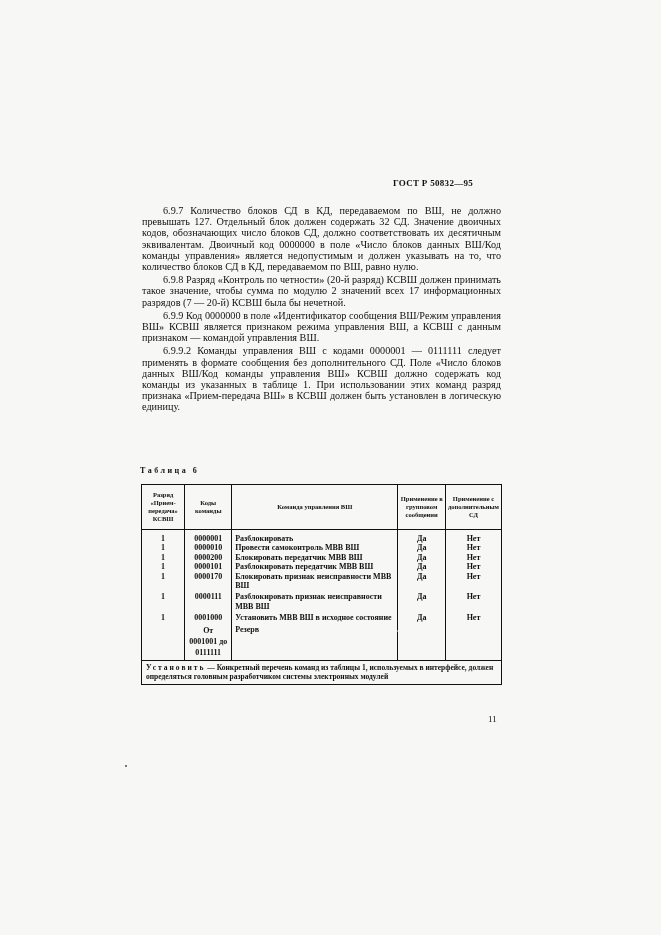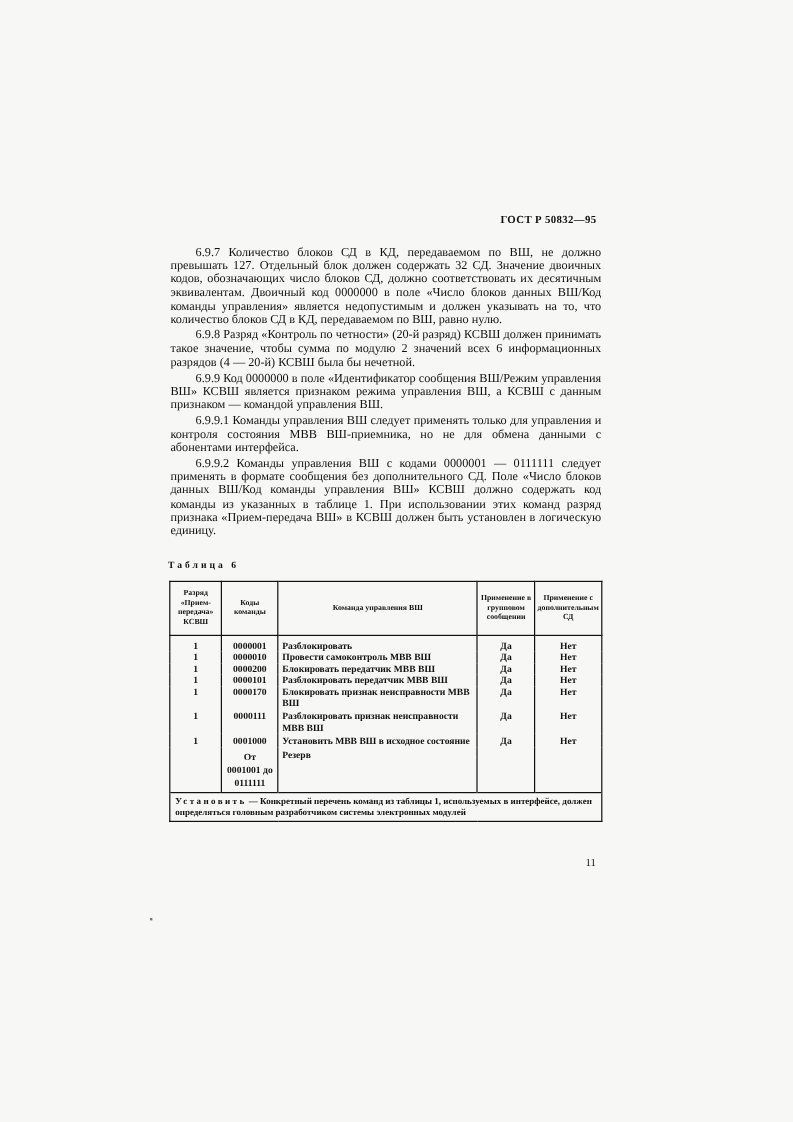--- a/index.html
+++ b/index.html
@@ -5,21 +5,21 @@
     html, body { margin: 0; padding: 0; }
     body {
       width: 661px; height: 935px;
       background: #f7f7f5;
       position: relative;
       overflow: hidden;
       font-family: "Liberation Serif", "DejaVu Serif", serif;
       color: #111;
     }
     .header-code {
-      position: absolute; left: 417px; top: 178px;
+      position: absolute; left: 393px; top: 178px;
       font-size: 9px; font-weight: bold; letter-spacing: 0.3px;
     }
     .body-text {
       position: absolute; left: 142px; top: 205px; width: 359px;
       font-size: 10.2px; line-height: 11.2px; font-weight: normal;
       text-align: justify;
     }
     .body-text p { margin: 0 0 2px 0; text-indent: 21px; }
     .table-caption {
       position: absolute; left: 140px; top: 466px;
@@ -54,23 +54,22 @@
     }
     .speck { position: absolute; width: 2px; height: 2px; background: #777; }
   </style>
 </head>
 <body>
 
 <div class="header-code">ГОСТ Р 50832—95</div>
 
 <div class="body-text">
   <p>6.9.7 Количество блоков СД в КД, передаваемом по ВШ, не должно превышать 127. Отдельный блок должен содержать 32 СД. Значение двоичных кодов, обозначающих число блоков СД, должно соответствовать их десятичным эквивалентам. Двоичный код 0000000 в поле «Число блоков данных ВШ/Код команды управления» является недопустимым и должен указывать на то, что количество блоков СД в КД, передаваемом по ВШ, равно нулю.</p>
-  <p>6.9.8 Разряд «Контроль по четности» (20-й разряд) КСВШ должен принимать такое значение, чтобы сумма по модулю 2 значений всех 6 информационных разрядов (4 — 20-й) КСВШ была бы нечетной.</p>
+  <p>6.9.8 Разряд «Контроль по четности» (20-й разряд) КСВШ должен принимать такое значение, чтобы сумма по модулю 2 значений всех 17 информационных разрядов (7 — 20-й) КСВШ была бы нечетной.</p>
   <p>6.9.9 Код 0000000 в поле «Идентификатор сообщения ВШ/Режим управления ВШ» КСВШ является признаком режима управления ВШ, а КСВШ с данным признаком — командой управления ВШ.</p>
-  <p>6.9.9.1 Команды управления ВШ следует применять только для управления и контроля состояния МВВ ВШ-приемника, но не для обмена данными с абонентами интерфейса.</p>
   <p>6.9.9.2 Команды управления ВШ с кодами 0000001 — 0111111 следует применять в формате сообщения без дополнительного СД. Поле «Число блоков данных ВШ/Код команды управления ВШ» КСВШ должно содержать код команды из указанных в таблице 1. При использовании этих команд разряд признака «Прием-передача ВШ» в КСВШ должен быть установлен в логическую единицу.</p>
 </div>
 
 <div class="table-caption">Таблица 6</div>
 
 <table class="main">
   <colgroup>
     <col style="width:44px">
       <col style="width:48px">
       <col style="width:175px">

